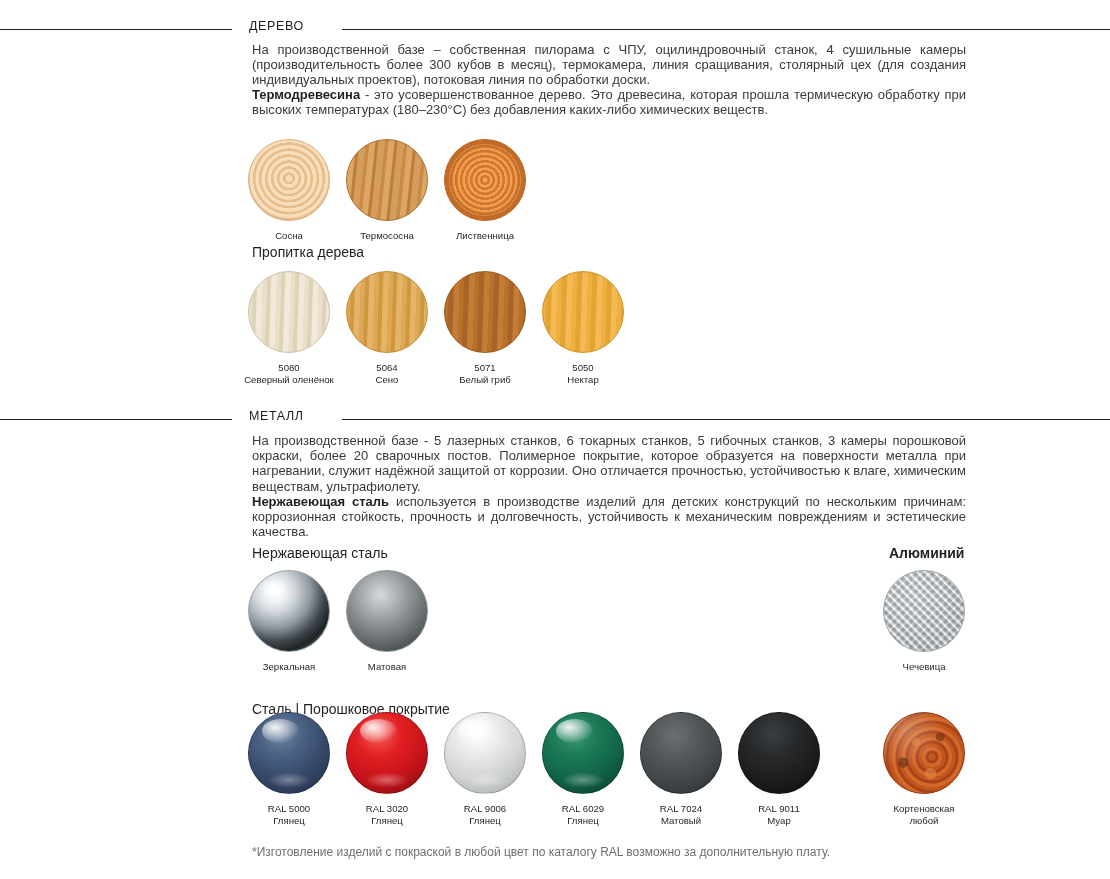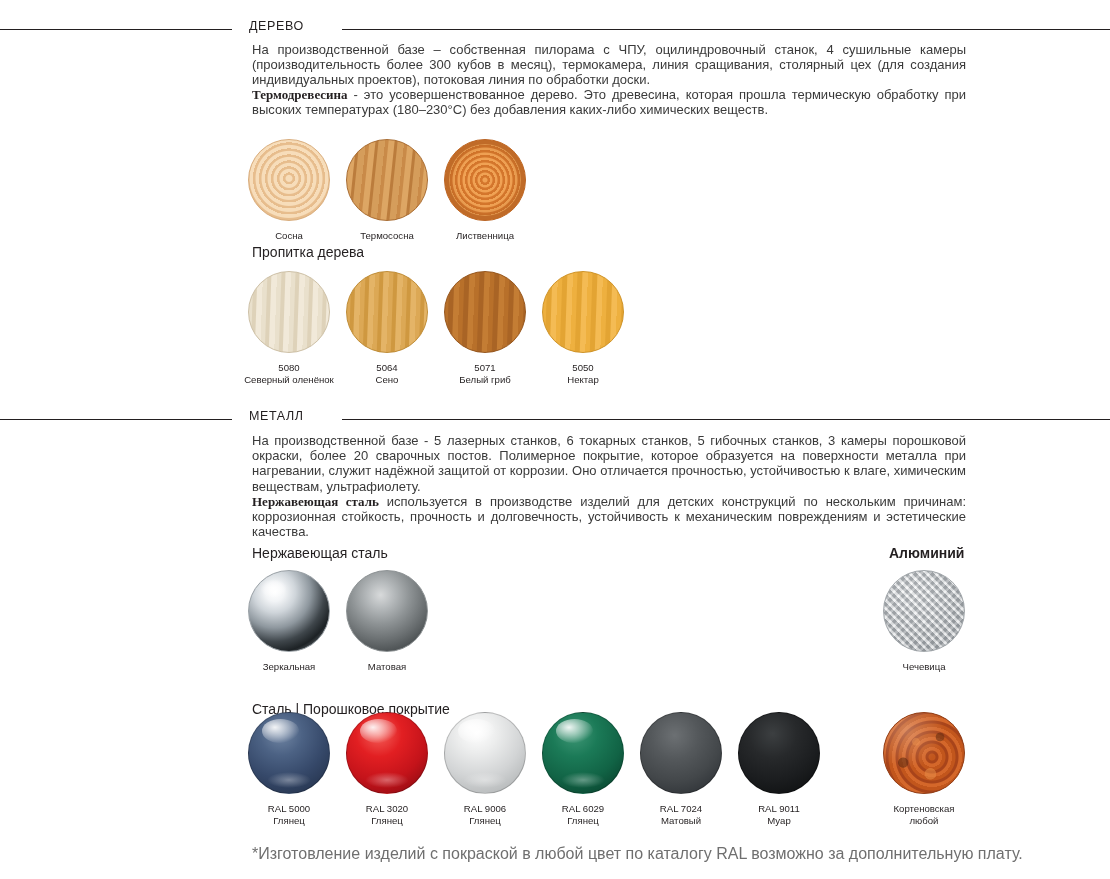--- a/index.html
+++ b/index.html
@@ -49,21 +49,20 @@
   }
   .paragraph {
     font-size: 13px;
     line-height: 15.2px;
     text-align: justify;
     color: #3a3a3a;
   }
   .paragraph b {
     color: #231f20;
     font-weight: bold;
-    font-family: Liberation Serif, serif;
   }
   .subhead {
     font-size: 14px;
     color: #231f20;
     font-weight: normal;
   }
   
   .swatch-row {
     display: flex;
     align-items: flex-start;
@@ -83,21 +82,21 @@
   }
   .swatch .caption {
     font-size: 9.6px;
     line-height: 11.5px;
     color: #231f20;
   }
   .swatch .caption .code {
     display: block;
   }
   .footnote {
-    font-size: 16px;
+    font-size: 12px;
     color: #6f6f6f;
   }
   .wood-pine-fallback {
     background:
       repeating-radial-gradient(circle at 50% 48%,
         #f7ddba 0px, #f7ddba 3px,
         #e7bd8d 4px, #e7bd8d 6px);
     border: 1px solid #d9ad7c;
   }
   .wood-robinia {

